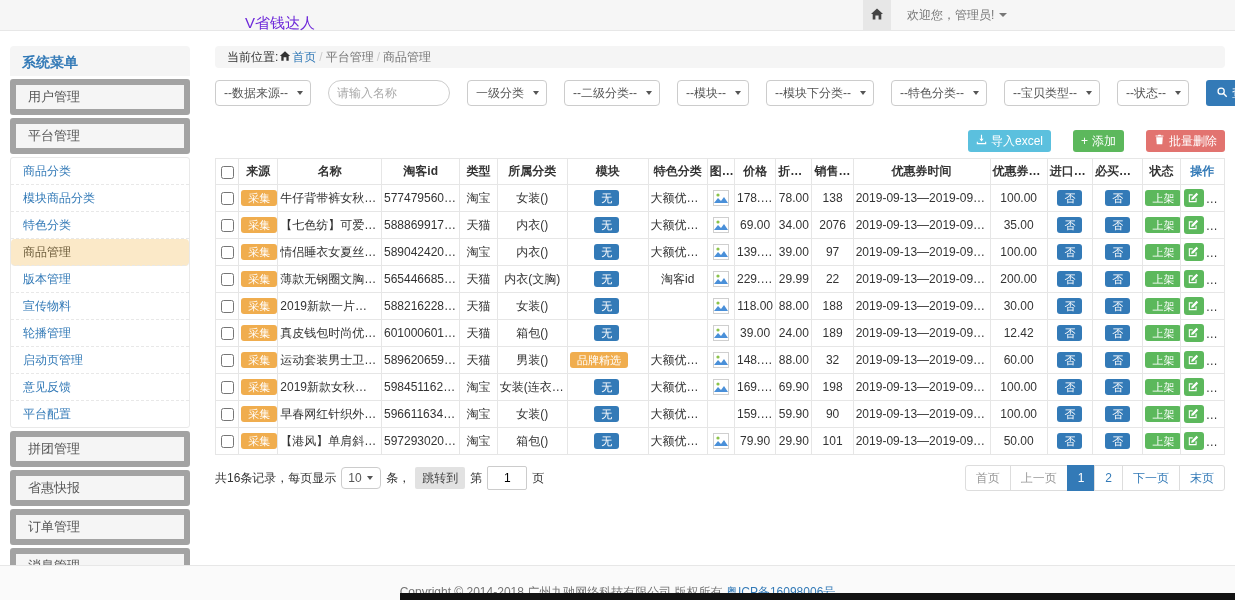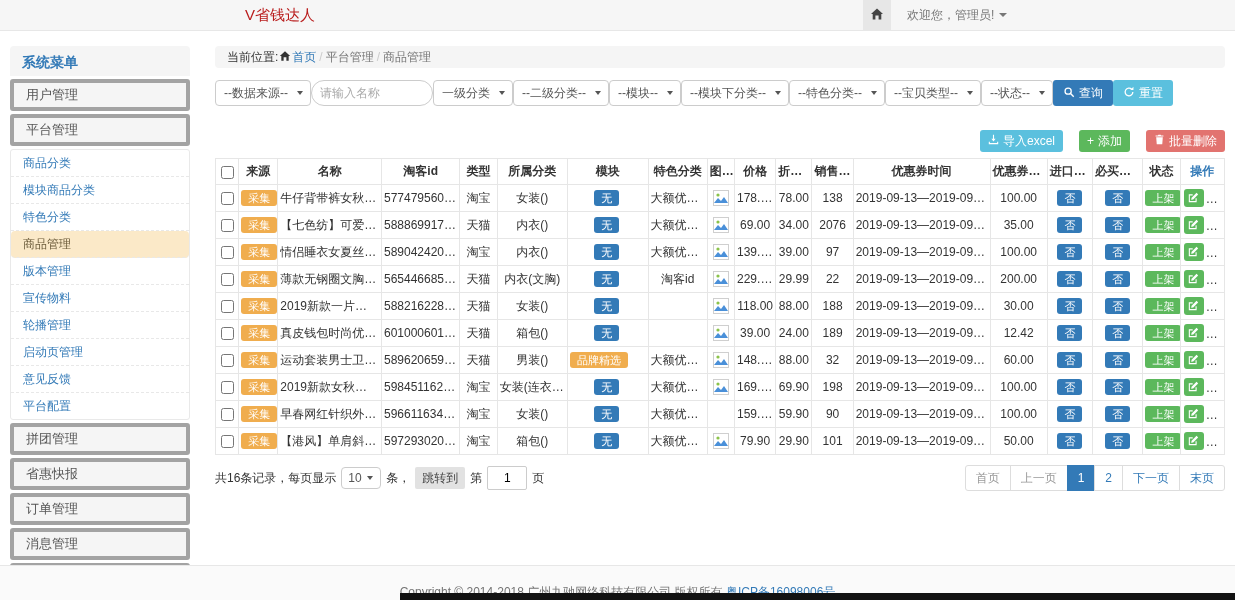--- a/index.html
+++ b/index.html
@@ -1,52 +1,52 @@
 <!DOCTYPE html>
 <html><head>
 <meta charset="utf-8">
 <style>
   html,body{margin:0;padding:0;width:1235px;height:600px;overflow:hidden;
     font-family:"Liberation Sans","DejaVu Sans",sans-serif;background:#fff;color:#333;font-size:12px;position:relative}
   
   .topbar{position:absolute;top:0;left:0;right:0;height:30px;background:#f6f6f6;border-bottom:1px solid #e7e7e7}
-  .brand{position:absolute;left:245px;top:0;line-height:30px;font-size:15px;color:#b91c1c}
+  .brand{position:absolute;left:245px;top:8px;line-height:30px;font-size:15px;color:#6d28d9}
   .topbar-right{position:absolute;left:863px;top:0;height:30px;display:flex;align-items:center}
   .home-box{width:28px;height:30px;background:#e7e7e7;display:flex;align-items:center;justify-content:center;cursor:pointer}
   .welcome{margin-left:16px;color:#777;display:flex;align-items:center;gap:5px;cursor:pointer}
   .caret{width:0;height:0;border-left:4px solid transparent;border-right:4px solid transparent;border-top:4px solid #777}
   
   .sidebar{position:absolute;left:10px;top:46px;width:180px;height:519px;overflow:hidden}
   .sidebar-title{background:#f5f5f5;border-radius:4px 4px 0 0;color:#337ab7;font-weight:bold;font-size:14px;padding:8px 12px 6px;height:16px}
-  .side-group{background:#f5f5f5;border:4px solid #a3a3a3;border-radius:3px;margin-top:3px;height:24px;line-height:24px;
+  .side-group{background:#f5f5f5;border:6px solid #a3a3a3;border-radius:3px;margin-top:3px;height:24px;line-height:24px;
     padding-left:12px;color:#555;font-size:13px;cursor:pointer}
   .side-sub-panel{background:#fff;border:1px solid #e9e9e9;border-radius:3px;margin-top:3px}
   .side-sub{display:block;height:26px;line-height:26px;padding-left:12px;color:#337ab7;font-size:12px;
     border-bottom:1px dashed #e8e8e8;text-decoration:none;cursor:pointer}
   .side-sub:last-child{border-bottom:none}
   .side-sub[data-active="true"]{background:#fbe9c8;color:#6b5b3a;border-radius:4px}
   
   .main{position:absolute;left:215px;top:46px;width:1010px}
   .breadcrumb{background:#f5f5f5;border-radius:4px;height:22px;display:flex;align-items:center;gap:1px;padding:0 12px;color:#333}
   .breadcrumb .sep{color:#ccc;margin:0 2px}
   .breadcrumb .bc-link{color:#337ab7;text-decoration:none;cursor:pointer}
   .breadcrumb .bc-muted{color:#777}
-  .filters{margin-top:12px;display:flex;align-items:center;gap:0;flex-wrap:nowrap}
+  .filters{margin-top:12px;display:flex;align-items:center;gap:17px;flex-wrap:nowrap}
   .select-wrap{position:relative;display:inline-block}
   select{appearance:none;-webkit-appearance:none;border:1px solid #ccc;border-radius:4px;background:#fff;height:26px;
     font-size:12px;color:#555;padding:0 22px 0 8px;font-family:inherit}
   .sel-caret{position:absolute;right:8px;top:11px;width:0;height:0;border-left:3.5px solid transparent;
     border-right:3.5px solid transparent;border-top:4px solid #555;pointer-events:none}
   .name-input{height:24px;border:1px solid #ccc;border-radius:13px;padding:0 8px;font-size:12px;width:104px;color:#555;font-family:inherit}
   .name-input::placeholder{color:#aaa}
   .btn{border:none;border-radius:3px;color:#fff;font-size:12px;height:26px;padding:0 10px;display:inline-flex;
     align-items:center;gap:4px;cursor:pointer;font-family:inherit;white-space:nowrap}
   .btn-query{background:#337ab7}
   .btn-reset{background:#5bc0de}
-  .actions{margin-top:24px;display:flex;justify-content:flex-end;gap:16px}
+  .actions{margin-top:24px;display:flex;justify-content:flex-end;gap:22px}
   .actions .btn{height:22px;font-size:12px;padding:0 8px}
   .btn-import{background:#5bc0de}
   .btn-add{background:#5cb85c}
   .btn-del{background:#e2736f}
   
   .table-wrap{margin-top:6px}
   table{width:100%;border-collapse:collapse;table-layout:fixed;font-size:12px}
   th,td{border:1px solid #e6e6e6;text-align:center;padding:4px 2px;height:17px;overflow:hidden;
     white-space:nowrap;text-overflow:ellipsis;vertical-align:middle}
   th{font-weight:bold;color:#333;background:#fff}

